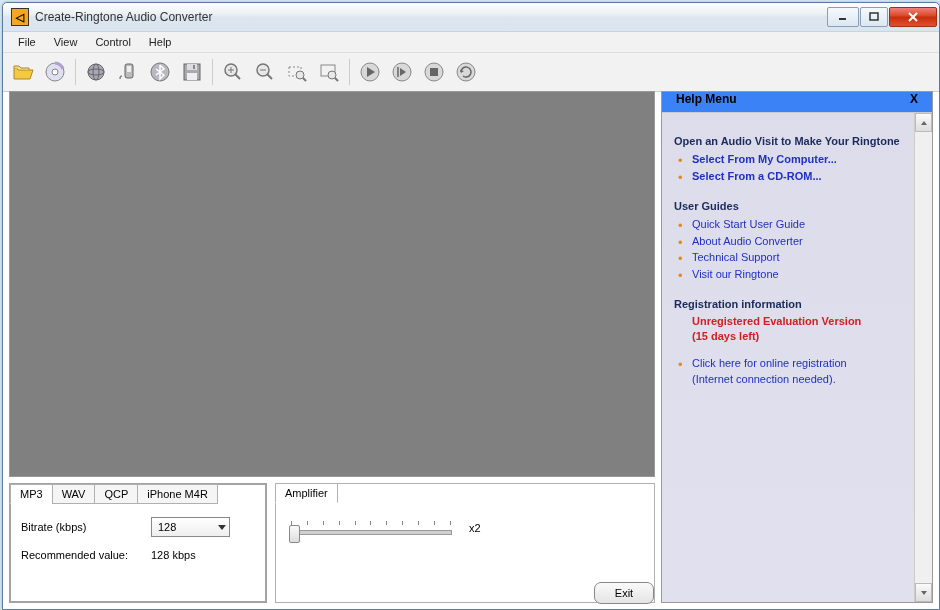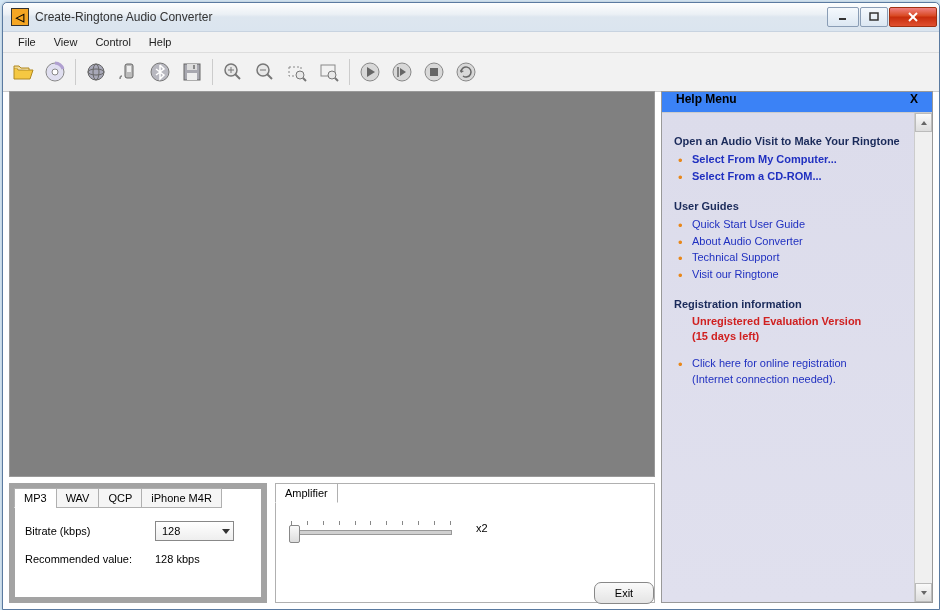--- a/index.html
+++ b/index.html
@@ -130,21 +130,21 @@
   border: 1px solid #999;
 }
 .bottompanel {
   height: 120px;
   margin-top: 6px;
   display: flex;
   gap: 8px;
 }
 .tabgroup {
   width: 258px;
-  border: 6px solid #a3a3a3;
+  border: 2px solid #a3a3a3;
   background: #fff;
   position: relative;
   padding-top: 22px;
   box-sizing: border-box;
 }
 .tabs {
   position: absolute;
   top: -1px;
   left: -1px;
   display: flex;
@@ -228,21 +228,21 @@
   position: absolute;
   left: -2px;
   top: -6px;
   width: 9px;
   height: 16px;
   background: linear-gradient(to bottom, #fafafa, #ddd);
   border: 1px solid #888;
   border-radius: 2px;
 }
 .amp-val {
-  margin-left: 24px;
+  margin-left: 17px;
   font-size: 11px;
 }
 .exitbtn-wrap {
   position: absolute;
   right: 0;
   bottom: -2px;
 }
 .exitbtn {
   width: 58px;
   height: 20px;

